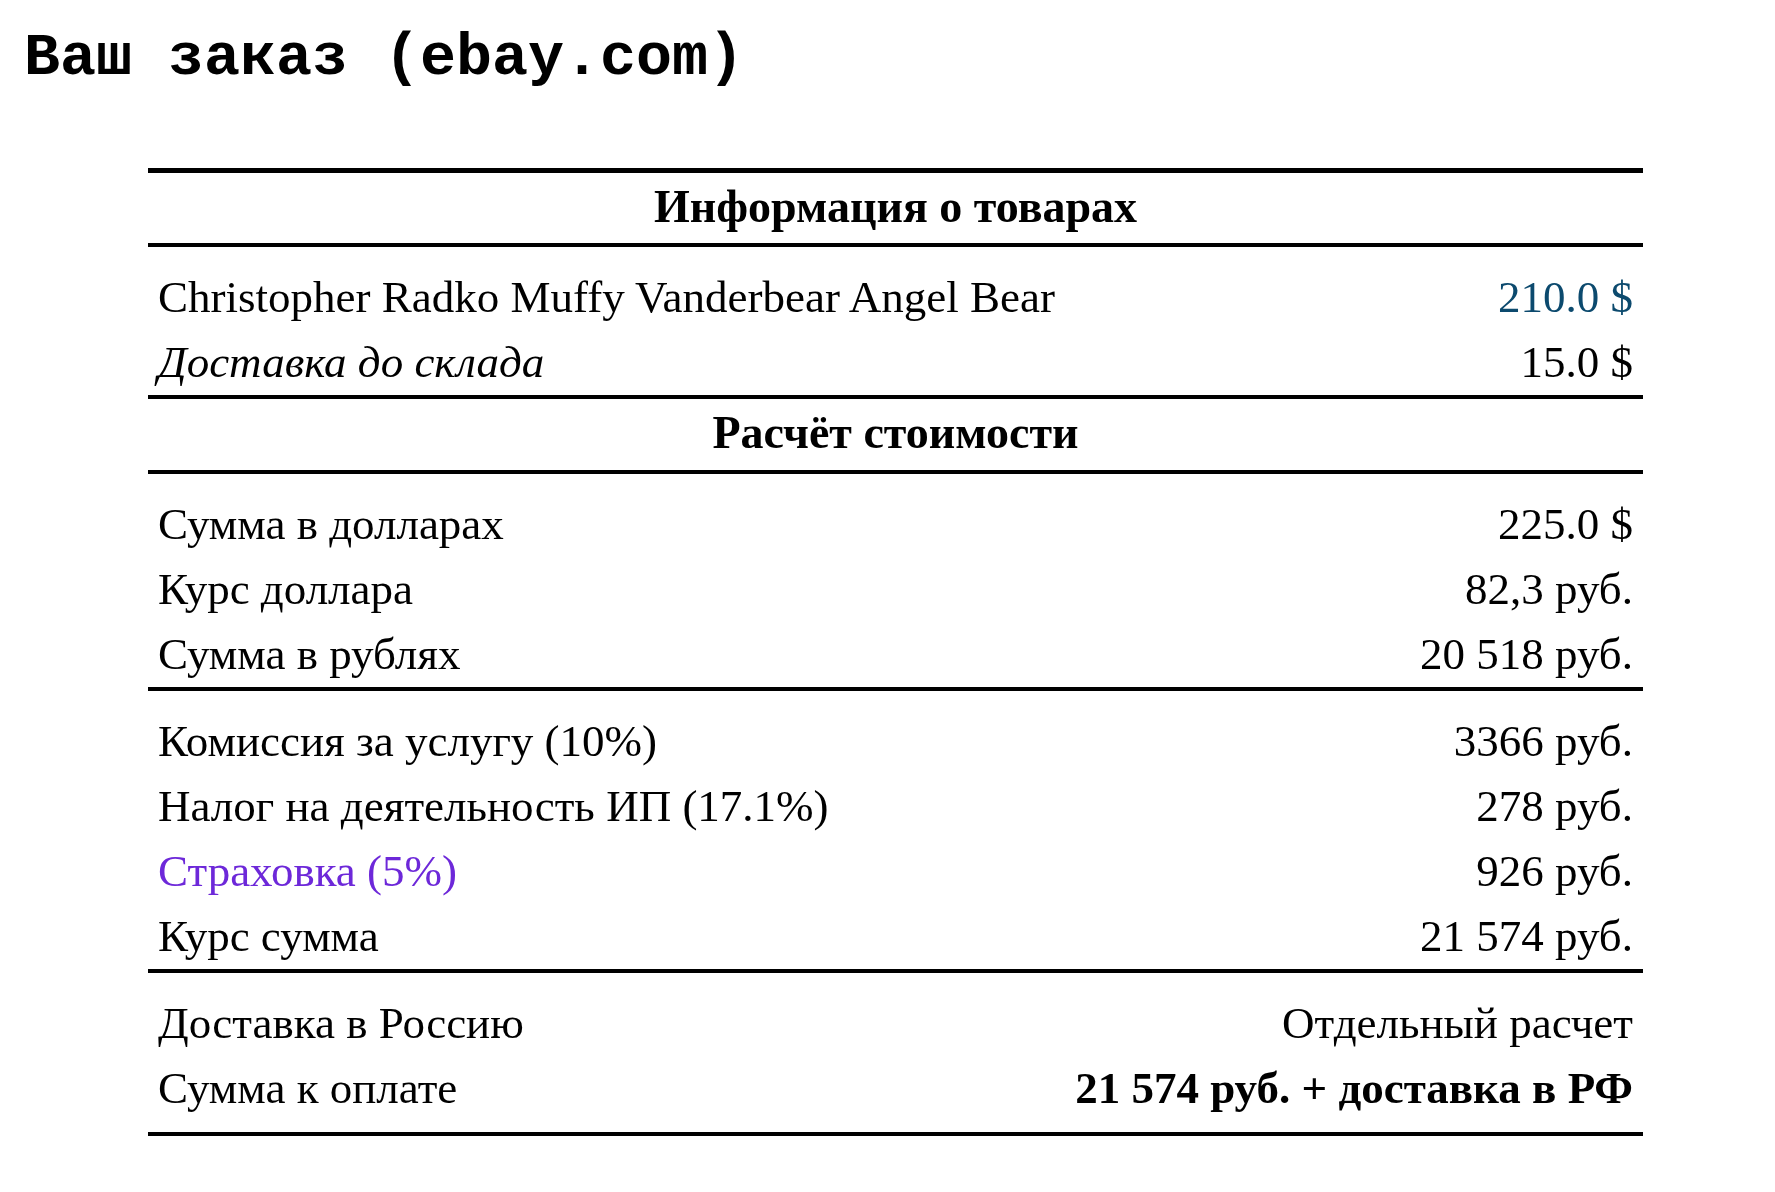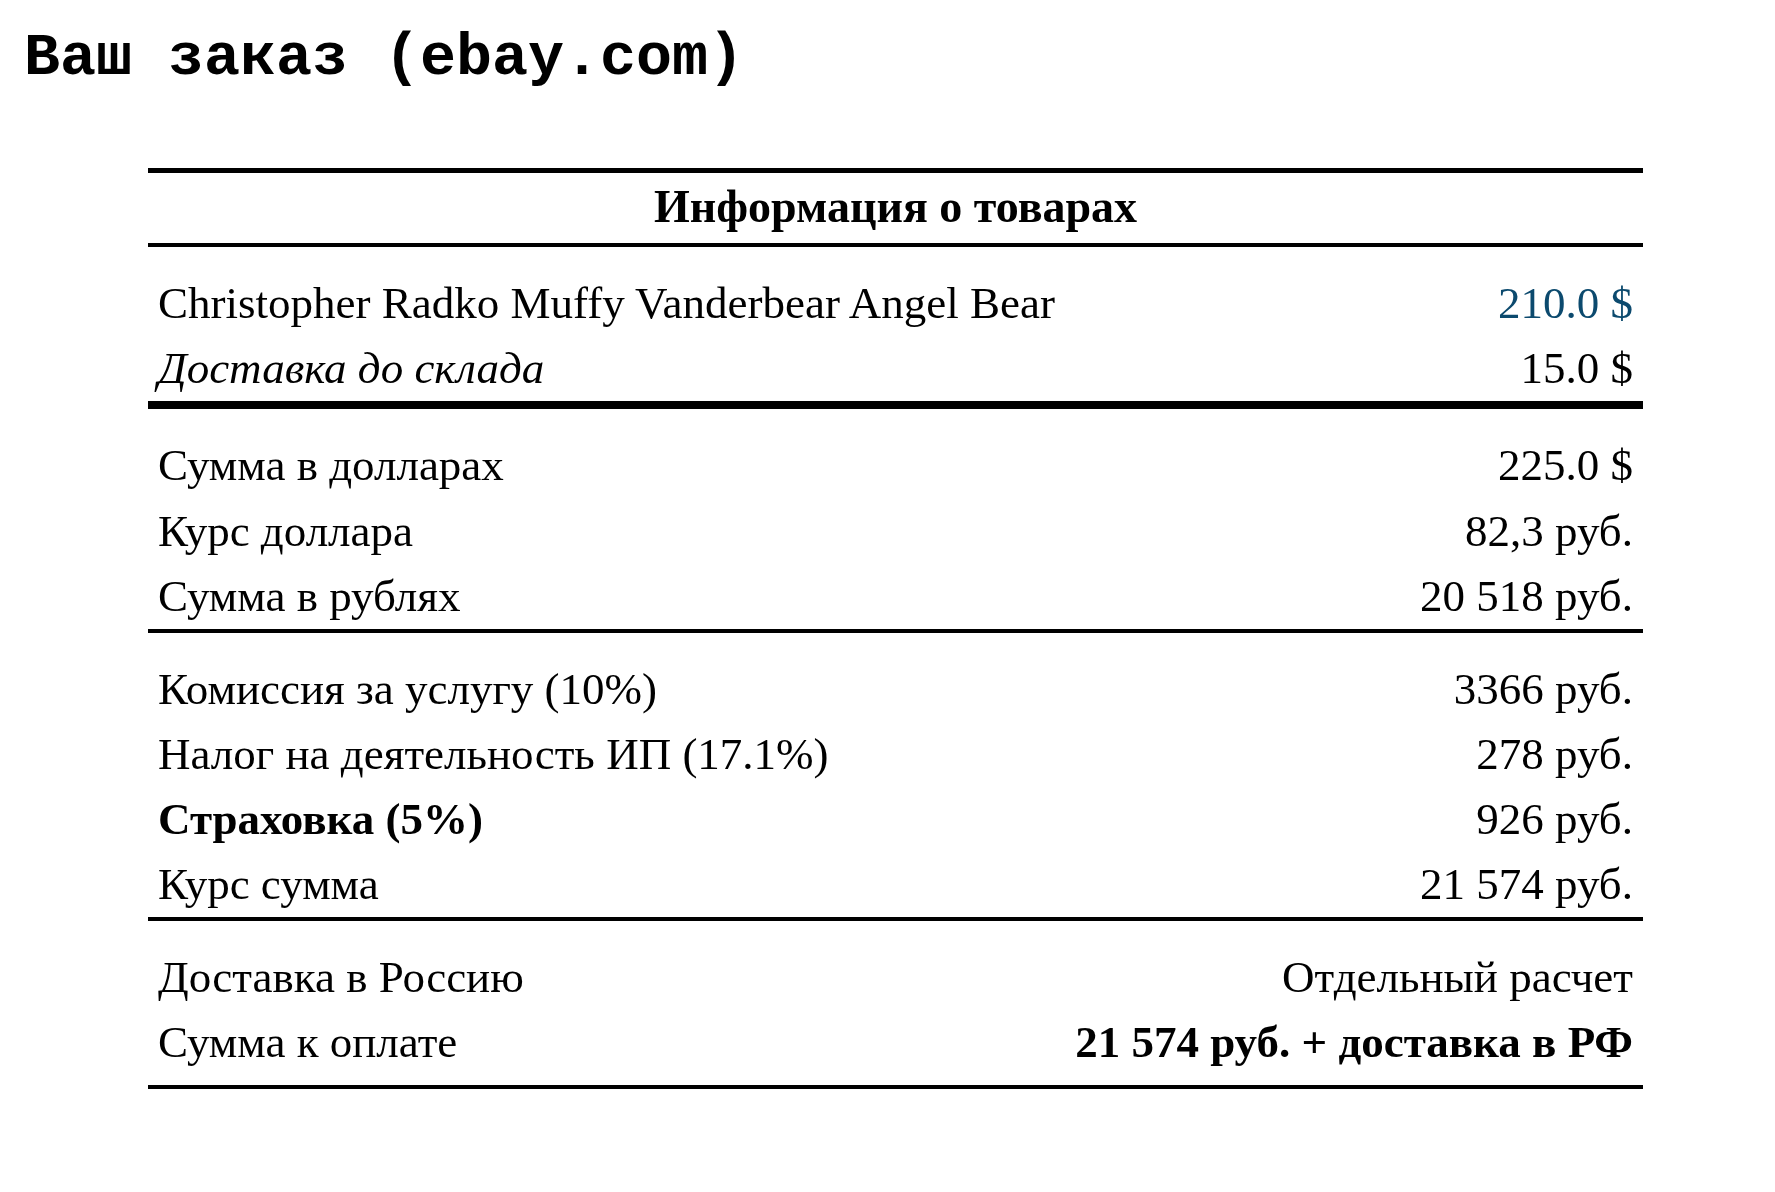--- a/index.html
+++ b/index.html
@@ -59,25 +59,25 @@
     white-space: nowrap;
   }
   .value {
     text-align: right;
     white-space: nowrap;
   }
   .row td {
     padding-top: 6px;
     padding-bottom: 6px;
   }
-  .first-row td { padding-top: 30px; }
+  .first-row td { padding-top: 24px; }
   .italic { font-style: italic; }
   .bold { font-weight: bold; }
   .accent-red { color: #0c4a6e; }
-  .accent-green { color: #000000; font-weight: bold; }
+  .accent-green { color: #6d28d9; font-weight: normal; }
   .spacer-row td { height: 10px; padding: 0; }
 </style>
 </head>
 <body>
 
 <div class="page-title">Ваш заказ (ebay.com)</div>
 
 <table class="order-table">
   <tbody>
     <tr class="rule-top">
@@ -96,20 +96,23 @@
       <td class="value accent-red">210.0 $</td>
     </tr>
     <tr class="row">
       <td class="label italic">Доставка до склада</td>
       <td class="value">15.0 $</td>
     </tr>
 
     <tr class="rule-mid">
         <td colspan="2"></td>
       </tr>
+    <tr class="section-head">
+      <td colspan="2">Расчёт стоимости</td>
+    </tr>
     <tr class="rule-mid">
         <td colspan="2"></td>
       </tr>
 
     <tr class="row first-row">
       <td class="label">Сумма в долларах</td>
       <td class="value">225.0 $</td>
     </tr>
     <tr class="row">
       <td class="label">Курс доллара</td>

